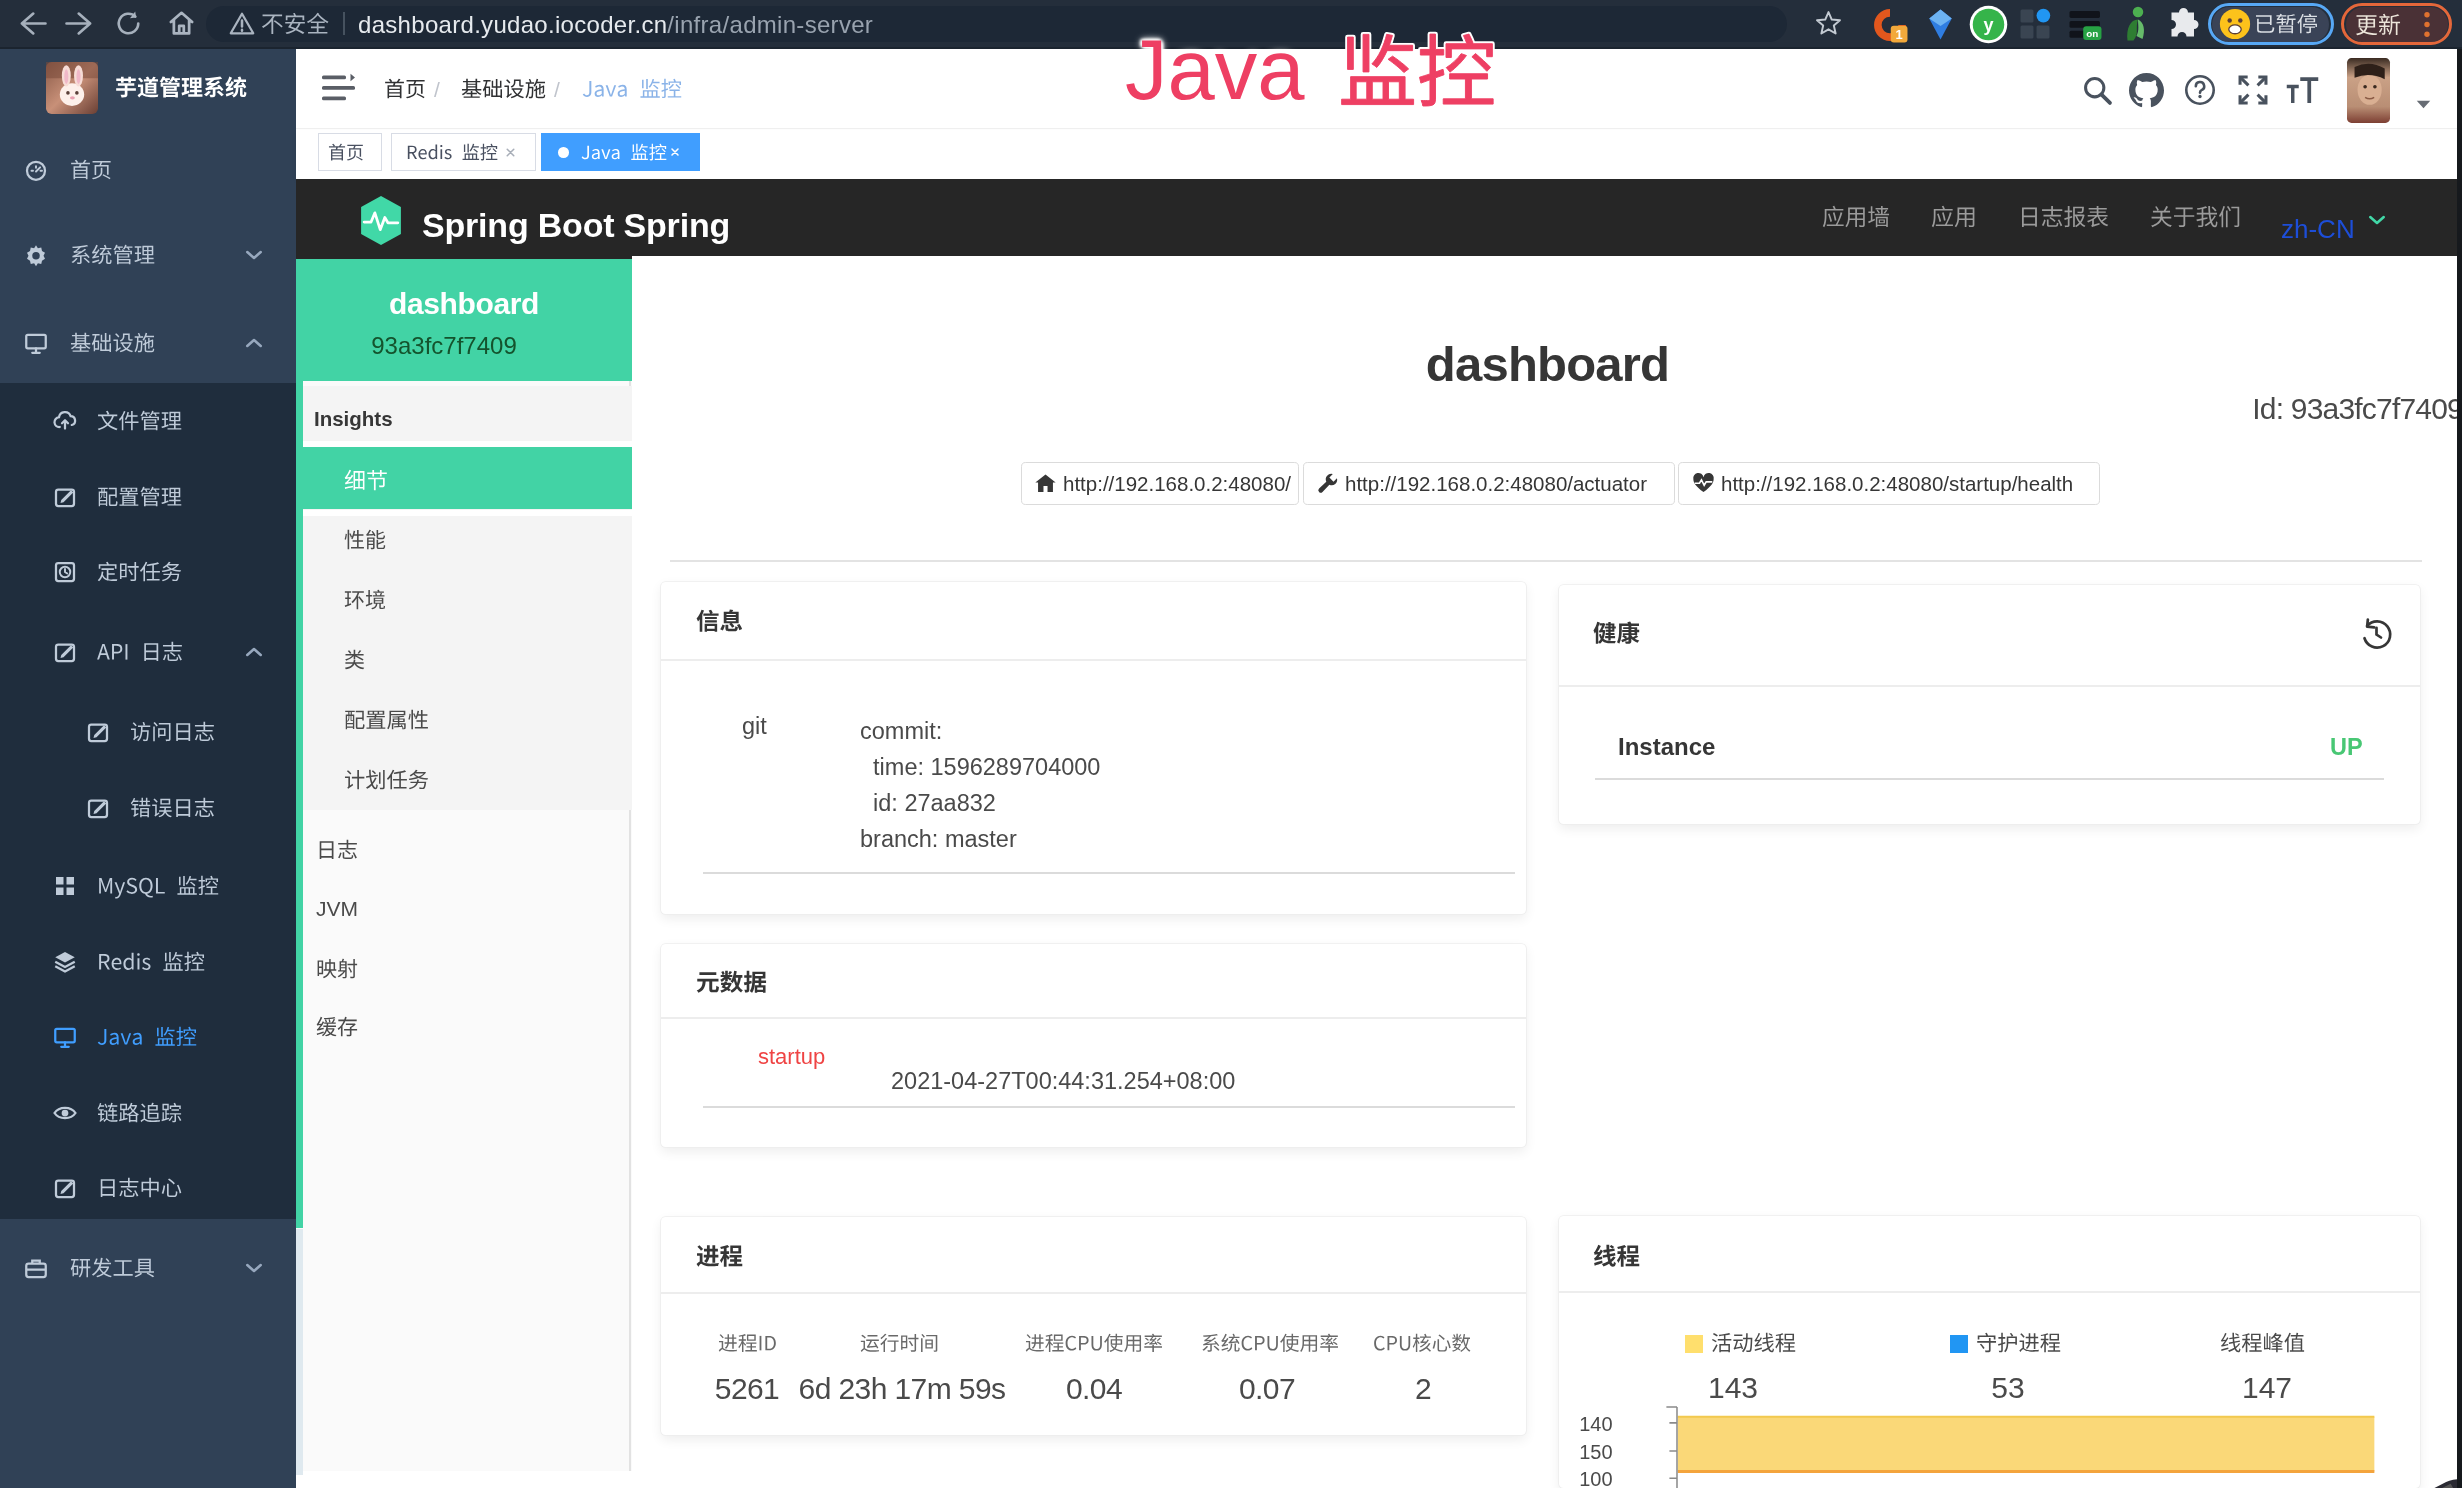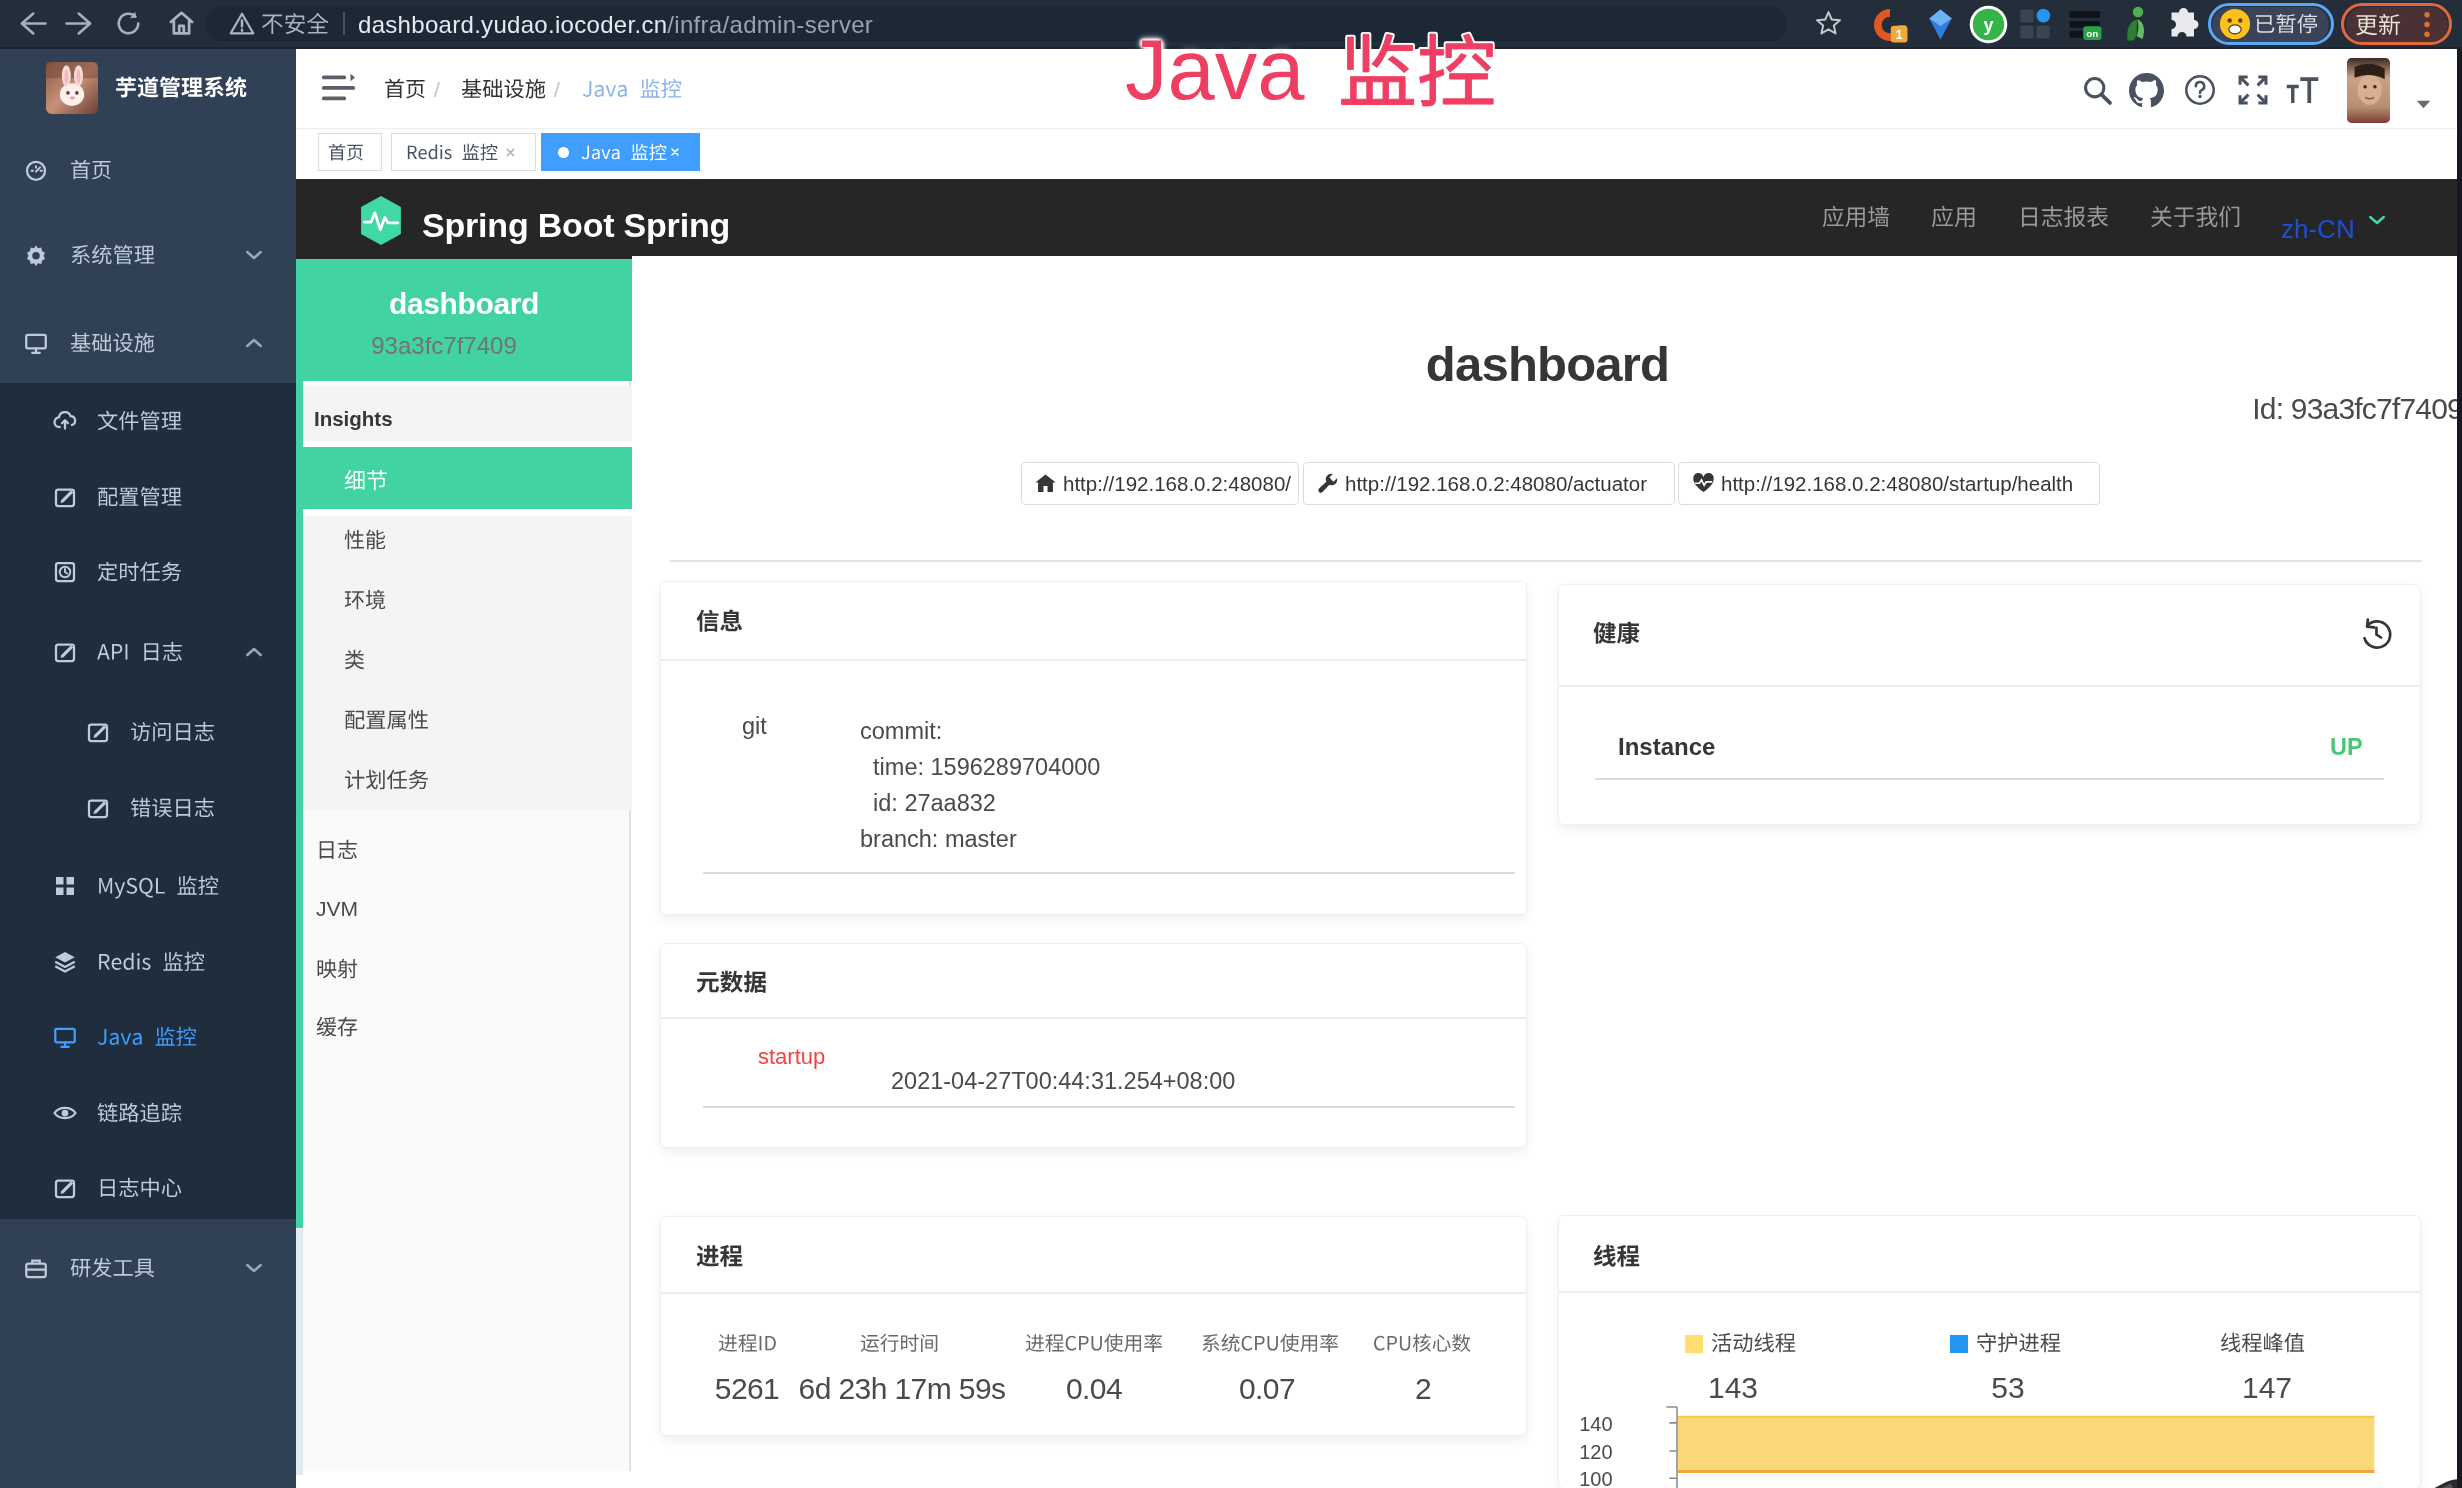--- a/index.html
+++ b/index.html
@@ -606,21 +606,21 @@
 <svg class="ic" style="left:2364px;top:211px" width="26" height="18" viewBox="0 0 26 24">
     <path d="M4 8 L13 16 L22 8" stroke="#41d8a7" stroke-width="3.4" fill="none" stroke-linecap="round" stroke-linejoin="round"></path>
   </svg>
 <div class="ab" style="left:296px;top:259px;width:336px;height:1212px;background:#fafafa"></div>
 <div class="ab" style="left:629px;top:259px;width:1.5px;height:1212px;background:#e2e2e2"></div>
 <div class="ab" style="left:296px;top:259px;width:336px;height:122px;background:#42d3a5"></div>
 <div class="ab" style="left:296px;top:386px;width:336px;height:424px;background:#f4f4f4"></div>
 <div class="ab" style="left:296px;top:259px;width:6.8px;height:969px;background:#42d3a5"></div>
 <div class="ab" style="left:296px;top:1229px;width:6.8px;height:246px;background:#dfe9ef"></div>
 <div class="ab" style="left:296px;top:289px;width:336px;text-align:center;font-size:30px;font-weight:bold;color:#fff;letter-spacing:-0.4px;line-height:1">dashboard</div>
-<div class="ab" style="left:296px;top:334px;width:296px;text-align:center;font-size:24px;color:#737373;line-height:1">93a3fc7f7409</div>
+<div class="ab" style="left:296px;top:334px;width:296px;text-align:center;font-size:24px;color:#14532d;line-height:1">93a3fc7f7409</div>
 <div class="ab" style="left:314px;top:409px;font-size:20.5px;font-weight:bold;color:#363636;line-height:1">Insights</div>
 <div class="ab" style="left:303px;top:441px;width:329px;height:6.8px;background:#fff"></div>
 <div class="ab" style="left:303px;top:510px;width:329px;height:6px;background:#fff"></div>
 <div class="ab" style="left:296px;top:447px;width:336px;height:62px;background:#42d3a5"></div>
 <svg class="ct " style="left:344px;top:469px;width:44px;height:23px" viewBox="0 0 2000 1040" preserveAspectRatio="none">
     <g transform="translate(0,880) scale(1,-1)" fill="#ffffff">
       <use href="#r75" x="0"></use>
       <use href="#r76" x="1000"></use>
     </g>
   </svg>
@@ -832,21 +832,21 @@
       <use href="#r113" x="0"></use>
       <use href="#r99" x="1000"></use>
       <use href="#r116" x="2000"></use>
       <use href="#r117" x="3000"></use>
     </g>
   </svg>
 <div class="ab" style="left:1733px;top:1371px;width:0;font-size:30px;color:#4a4a4a"><span style="display:inline-block;transform:translateX(-50%)">143</span></div>
 <div class="ab" style="left:2008px;top:1371px;width:0;font-size:30px;color:#4a4a4a"><span style="display:inline-block;transform:translateX(-50%)">53</span></div>
 <div class="ab" style="left:2267px;top:1371px;width:0;font-size:30px;color:#4a4a4a"><span style="display:inline-block;transform:translateX(-50%)">147</span></div>
 <div class="ab" style="left:1627px;top:1413px;width:0;font-size:20px;color:#4a4a4a"><span style="display:inline-block;transform:translateX(-100%);padding-right:14.4px">140</span></div>
-<div class="ab" style="left:1627px;top:1441px;width:0;font-size:20px;color:#4a4a4a"><span style="display:inline-block;transform:translateX(-100%);padding-right:14.4px">120</span></div>
+<div class="ab" style="left:1627px;top:1441px;width:0;font-size:20px;color:#4a4a4a"><span style="display:inline-block;transform:translateX(-100%);padding-right:14.4px">150</span></div>
 <div class="ab" style="left:1627px;top:1468px;width:0;font-size:20px;color:#4a4a4a"><span style="display:inline-block;transform:translateX(-100%);padding-right:14.4px">100</span></div>
 <svg class="ic" style="left:1630px;top:1403px" width="758" height="86" viewBox="0 0 1000 113">
 <path d="M63 18 h919 v72 h-919 Z" fill="#fad878"></path>
 <path d="M63 18 h919" stroke="#f2c94e" stroke-width="2.5" fill="none"></path>
 <path d="M63 90 h919" stroke="#f4a43c" stroke-width="4" fill="none"></path>
 <path d="M62 5 v108 M62 5 h-14 M62 26 h-10 M62 63 h-10 M62 99 h-10" stroke="#8a8a8a" stroke-width="2" fill="none"></path>
   </svg>
 <svg class="ic" style="left:2431px;top:1476px" width="31" height="13" viewBox="0 0 41 17">
     <path d="M2 17 L20 8 Q28 4 41 4 L41 17 Z" fill="#2a2a33"></path>
     <path d="M12 17 L26 10 L30 17 Z" fill="#555"></path>

